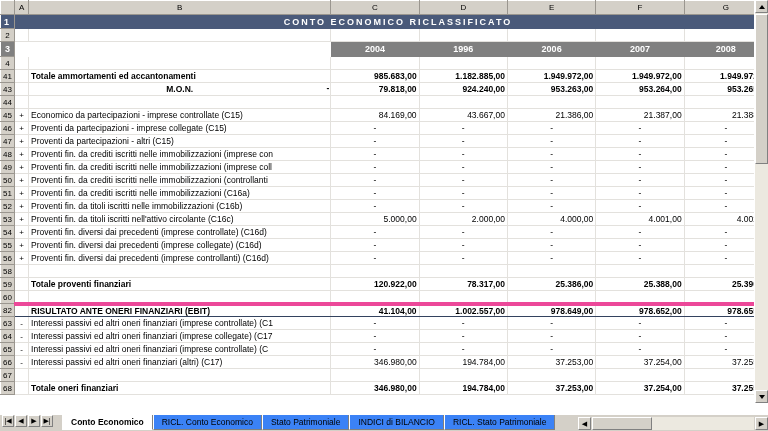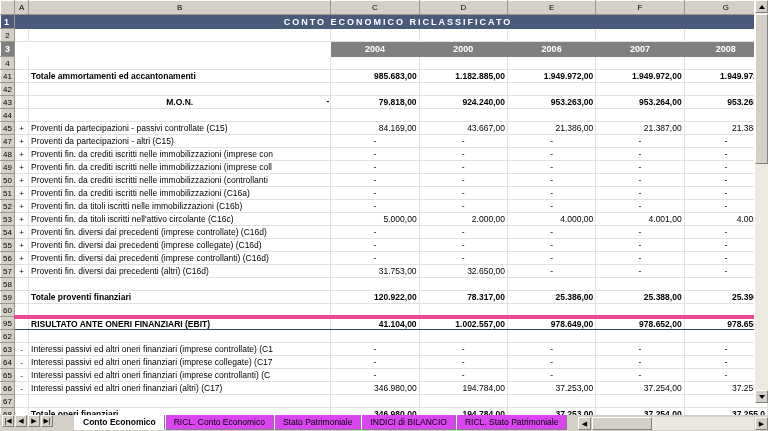--- a/index.html
+++ b/index.html
@@ -42,22 +42,22 @@
   .dn:after{border-top:4px solid #000;}
   #vthumb{position:absolute;left:0;top:14px;width:13px;height:150px;background:#d4d0c8;border:1px solid #fff;
           border-right-color:#808080;border-bottom-color:#808080;box-sizing:border-box;}
   #vtrack{position:absolute;left:0;top:0;width:13px;height:403px;background:#ece9e0;}
 
   
   #tabbar{position:absolute;left:0;bottom:0;width:768px;height:16px;background:#d4d0c8;display:flex;align-items:flex-start;}
   .navbtns{display:flex;align-items:center;padding-left:2px;}
   .navb{width:12px;height:12px;margin-right:1px;background:#d4d0c8;border:1px solid #fff;border-right-color:#808080;
         border-bottom-color:#808080;box-sizing:border-box;position:relative;font-size:7px;line-height:10px;text-align:center;}
-  .tabs{display:flex;align-items:flex-start;margin-left:20px;}
-  .tab{height:14px;line-height:14px;padding:0 8px;font-size:8.5px;background:#d946ef;border-left:1px solid #fff;
+  .tabs{display:flex;align-items:flex-start;margin-left:8px;}
+  .tab{height:14px;line-height:14px;padding:0 8px;font-size:8.5px;background:#3b82f6;border-left:1px solid #fff;
        border-right:1px solid #808080;border-bottom:1px solid #808080;position:relative;}
   .tab.active{background:#ffffff;font-weight:bold;border-bottom:1px solid #ffffff;}
   #hscroll{position:absolute;right:0;bottom:0;width:190px;height:16px;background:#d4d0c8;display:flex;align-items:center;}
   .hsb{width:13px;height:13px;background:#d4d0c8;border:1px solid #fff;border-right-color:#808080;border-bottom-color:#808080;
        box-sizing:border-box;font-size:7px;text-align:center;line-height:11px;}
   #htrack{flex:1;height:13px;background:#ece9e0;margin:0 1px;position:relative;}
   #hthumb{position:absolute;left:0;top:0;width:60px;height:13px;background:#d4d0c8;border:1px solid #fff;
           border-right-color:#808080;border-bottom-color:#808080;box-sizing:border-box;}
   .dashcell{text-align:center;}
 </style>
@@ -105,21 +105,21 @@
       <td class="cell"></td>
       <td class="cell"></td>
       <td class="cell"></td>
     </tr>
 
     <tr class="yearrow">
       <td class="rowhdr">3</td>
       <td class="blank"></td>
       <td class="blank"></td>
       <td>2004</td>
-      <td>2000</td>
+      <td>1996</td>
       <td>2006</td>
       <td>2007</td>
       <td>2008</td>
     </tr>
 
     <tr>
       <td class="rowhdr">4</td>
       <td class="cell"></td>
       <td class="cell"></td>
       <td class="cell"></td>
@@ -135,30 +135,20 @@
           <td class="rowhdr">41</td>
           <td class="cell plus"></td>
           <td class="cell bold">Totale ammortamenti ed accantonamenti</td>
           <td class="cell num bold">985.683,00</td>
           <td class="cell num bold">1.182.885,00</td>
           <td class="cell num bold">1.949.972,00</td>
           <td class="cell num bold">1.949.972,00</td>
           <td class="cell num bold">1.949.972,0</td>
         </tr>
         <tr>
-          <td class="rowhdr">42</td>
-          <td class="cell plus"></td>
-          <td class="cell"></td>
-          <td class="cell num"></td>
-          <td class="cell num"></td>
-          <td class="cell num"></td>
-          <td class="cell num"></td>
-          <td class="cell num"></td>
-        </tr>
-        <tr>
           <td class="rowhdr">43</td>
           <td class="cell plus"></td>
           <td class="cell bold" style="position: relative; text-align: center;">M.O.N.<span style="position: absolute; right: 1px; top: 0px; font-weight: bold;">-</span></td>
           <td class="cell num bold">79.818,00</td>
           <td class="cell num bold">924.240,00</td>
           <td class="cell num bold">953.263,00</td>
           <td class="cell num bold">953.264,00</td>
           <td class="cell num bold">953.265,0</td>
         </tr>
         <tr>
@@ -167,26 +157,36 @@
           <td class="cell"></td>
           <td class="cell num"></td>
           <td class="cell num"></td>
           <td class="cell num"></td>
           <td class="cell num"></td>
           <td class="cell num"></td>
         </tr>
         <tr>
           <td class="rowhdr">45</td>
           <td class="cell plus">+</td>
-          <td class="cell">Proventi da partecipazioni - passivi controllate (C15)</td>
+          <td class="cell">Economico da partecipazioni - imprese controllate (C15)</td>
           <td class="cell num">84.169,00</td>
           <td class="cell num">43.667,00</td>
           <td class="cell num">21.386,00</td>
           <td class="cell num">21.387,00</td>
           <td class="cell num">21.388,0</td>
+        </tr>
+        <tr>
+          <td class="rowhdr">46</td>
+          <td class="cell plus">+</td>
+          <td class="cell">Proventi da partecipazioni - imprese collegate (C15)</td>
+          <td class="cell dashcell">-</td>
+          <td class="cell dashcell">-</td>
+          <td class="cell dashcell">-</td>
+          <td class="cell dashcell">-</td>
+          <td class="cell dashcell">-</td>
         </tr>
         <tr>
           <td class="rowhdr">47</td>
           <td class="cell plus">+</td>
           <td class="cell">Proventi da partecipazioni - altri (C15)</td>
           <td class="cell dashcell">-</td>
           <td class="cell dashcell">-</td>
           <td class="cell dashcell">-</td>
           <td class="cell dashcell">-</td>
           <td class="cell dashcell">-</td>
@@ -275,30 +275,20 @@
           <td class="rowhdr">56</td>
           <td class="cell plus">+</td>
           <td class="cell">Proventi fin. diversi dai precedenti (imprese controllanti) (C16d)</td>
           <td class="cell dashcell">-</td>
           <td class="cell dashcell">-</td>
           <td class="cell dashcell">-</td>
           <td class="cell dashcell">-</td>
           <td class="cell dashcell">-</td>
         </tr>
         <tr>
-          <td class="rowhdr">57</td>
-          <td class="cell plus">+</td>
-          <td class="cell">Proventi fin. diversi dai precedenti (altri) (C16d)</td>
-          <td class="cell num">31.753,00</td>
-          <td class="cell num">32.650,00</td>
-          <td class="cell dashcell">-</td>
-          <td class="cell dashcell">-</td>
-          <td class="cell dashcell">-</td>
-        </tr>
-        <tr>
           <td class="rowhdr">58</td>
           <td class="cell plus"></td>
           <td class="cell"></td>
           <td class="cell num"></td>
           <td class="cell num"></td>
           <td class="cell num"></td>
           <td class="cell num"></td>
           <td class="cell num"></td>
         </tr>
         <tr>
@@ -315,40 +305,30 @@
           <td class="rowhdr">60</td>
           <td class="cell plus"></td>
           <td class="cell"></td>
           <td class="cell num"></td>
           <td class="cell num"></td>
           <td class="cell num"></td>
           <td class="cell num"></td>
           <td class="cell num"></td>
         </tr>
         <tr class="hlrow">
-          <td class="rowhdr">95</td>
+          <td class="rowhdr">82</td>
           <td class="cell plus thickTop thickBottom"></td>
           <td class="cell bold thickTop thickBottom">RISULTATO ANTE ONERI FINANZIARI (EBIT)</td>
           <td class="cell num bold thickTop thickBottom">41.104,00</td>
           <td class="cell num bold thickTop thickBottom">1.002.557,00</td>
           <td class="cell num bold thickTop thickBottom">978.649,00</td>
           <td class="cell num bold thickTop thickBottom">978.652,00</td>
           <td class="cell num bold thickTop thickBottom">978.655,0</td>
         </tr>
         <tr>
-          <td class="rowhdr">62</td>
-          <td class="cell plus"></td>
-          <td class="cell"></td>
-          <td class="cell num"></td>
-          <td class="cell num"></td>
-          <td class="cell num"></td>
-          <td class="cell num"></td>
-          <td class="cell num"></td>
-        </tr>
-        <tr>
           <td class="rowhdr">63</td>
           <td class="cell plus">-</td>
           <td class="cell">Interessi passivi ed altri oneri finanziari (imprese controllate) (C1</td>
           <td class="cell dashcell">-</td>
           <td class="cell dashcell">-</td>
           <td class="cell dashcell">-</td>
           <td class="cell dashcell">-</td>
           <td class="cell dashcell">-</td>
         </tr>
         <tr>
@@ -357,21 +337,21 @@
           <td class="cell">Interessi passivi ed altri oneri finanziari (imprese collegate) (C17</td>
           <td class="cell dashcell">-</td>
           <td class="cell dashcell">-</td>
           <td class="cell dashcell">-</td>
           <td class="cell dashcell">-</td>
           <td class="cell dashcell">-</td>
         </tr>
         <tr>
           <td class="rowhdr">65</td>
           <td class="cell plus">-</td>
-          <td class="cell">Interessi passivi ed altri oneri finanziari (imprese controllanti) (C</td>
+          <td class="cell">Interessi passivi ed altri oneri finanziari (imprese controllate) (C</td>
           <td class="cell dashcell">-</td>
           <td class="cell dashcell">-</td>
           <td class="cell dashcell">-</td>
           <td class="cell dashcell">-</td>
           <td class="cell dashcell">-</td>
         </tr>
         <tr>
           <td class="rowhdr">66</td>
           <td class="cell plus">-</td>
           <td class="cell">Interessi passivi ed altri oneri finanziari (altri) (C17)</td>

